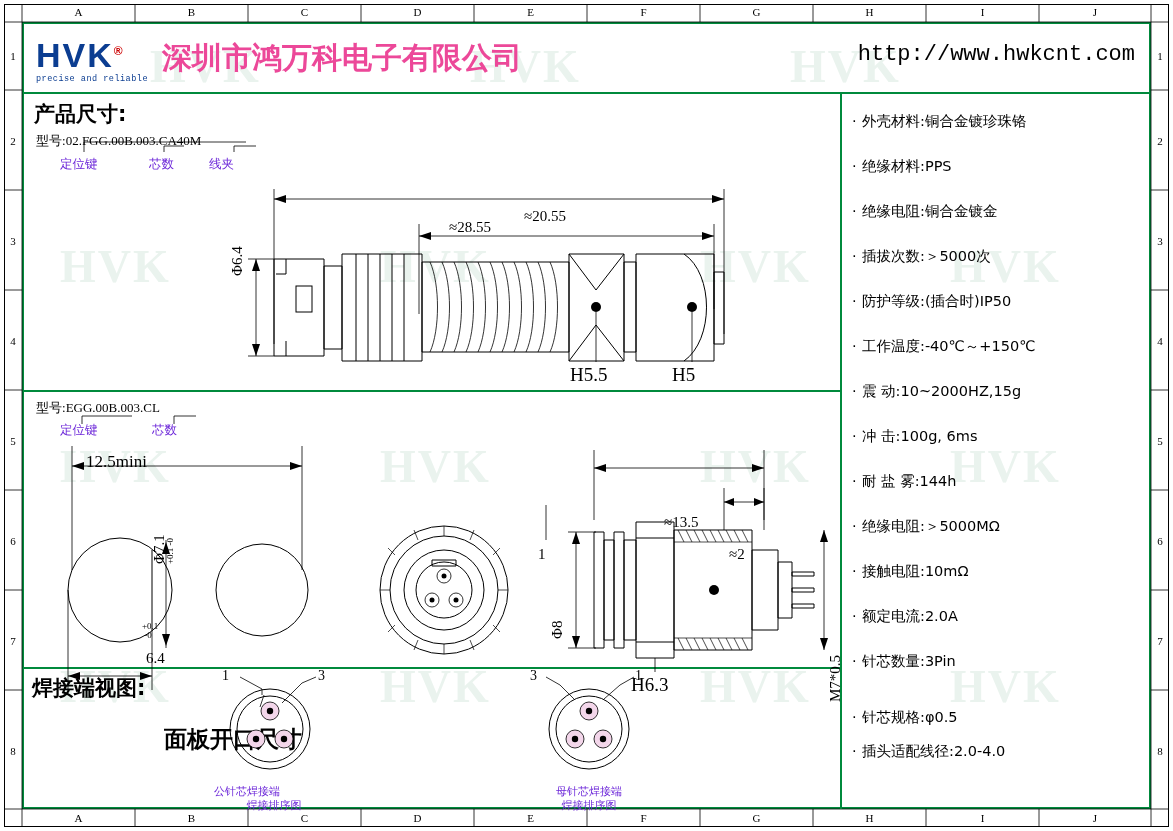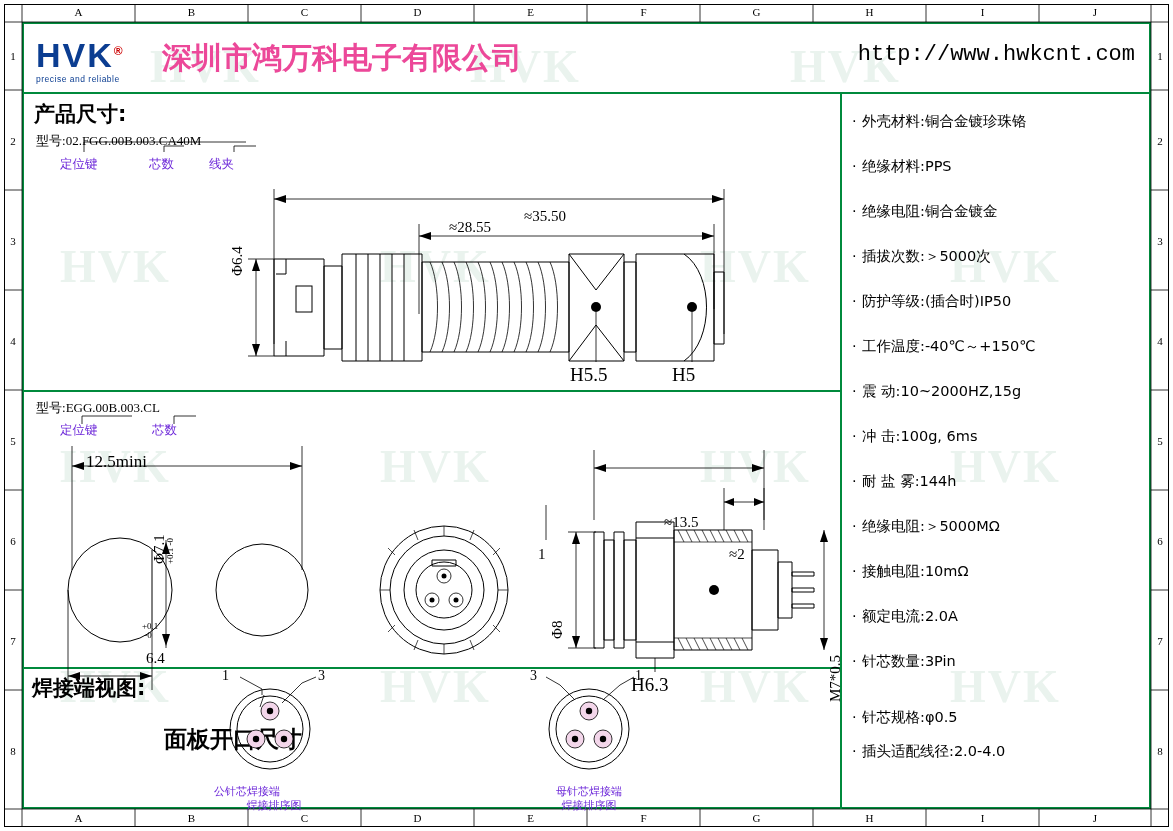--- a/index.html
+++ b/index.html
@@ -14,21 +14,21 @@
   .zone-label{position:absolute;font-size:11px;color:#000;font-family:"Liberation Serif",serif;text-align:center;}
 
   
   .wm{position:absolute;font-family:"Liberation Serif",serif;font-weight:bold;color:#eaf3ee;font-size:46px;letter-spacing:2px;transform:rotate(0deg);user-select:none;}
 
   
   #header{position:absolute;left:24px;top:24px;width:1125px;height:70px;box-sizing:border-box;border-bottom:2px solid #008a3c;}
   #logo{position:absolute;left:12px;top:10px;width:120px;}
   #logo .hvk{font-family:"Liberation Sans",sans-serif;font-weight:bold;font-size:34px;color:#0b3d91;letter-spacing:2px;line-height:34px;}
   #logo .reg{font-size:12px;color:#cc0000;vertical-align:super;}
-  #logo .tag{font-family:Liberation Sans, sans-serif;font-size:8.5px;color:#0b3d91;letter-spacing:0.5px;margin-top:2px;}
+  #logo .tag{font-family:Liberation Mono, monospace;font-size:8.5px;color:#0b3d91;letter-spacing:0.5px;margin-top:2px;}
   #cn-name{position:absolute;left:138px;top:14px;font-family:"DejaVu Sans",sans-serif;font-weight:bold;font-size:30px;color:#ec4899;}
   #website{position:absolute;right:14px;top:18px;font-family:"Liberation Mono",monospace;font-size:22px;color:#000;letter-spacing:0px;}
 
   
   #left{position:absolute;left:24px;top:94px;width:818px;height:715px;box-sizing:border-box;border-right:2px solid #008a3c;}
   #right{position:absolute;left:842px;top:94px;width:307px;height:715px;box-sizing:border-box;}
 
   .hr{position:absolute;left:0;width:818px;height:0;border-top:2px solid #008a3c;}
 
   .sec-title{font-family:"DejaVu Sans",sans-serif;font-weight:bold;font-size:21px;color:#000;}
@@ -250,21 +250,21 @@
         <path d="M690 178 L690 250 L700 250 L700 178 Z"></path>
       </g>
 
       <g class="lt">
         <line x1="572" y1="218" x2="572" y2="268"></line>
         <line x1="668" y1="218" x2="668" y2="268"></line>
       </g>
     </svg>
 
     <div class="dim" style="position:absolute;left:425px;top:77px;margin-top:48px;">≈28.55</div>
-    <div class="dim" style="position:absolute;left:500px;top:114px;">≈35.50</div>
+    <div class="dim" style="position:absolute;left:500px;top:114px;">≈20.55</div>
     <div class="dim" style="position:absolute;left:205px;top:182px;width:20px;transform:rotate(-90deg);transform-origin:left top;white-space:nowrap;">Φ6.4</div>
     <div class="dimbig" style="position:absolute;left:546px;top:270px;">H5.5</div>
     <div class="dimbig" style="position:absolute;left:648px;top:270px;">H5</div>
 
     <div class="mono" style="position:absolute;left:12px;top:305px;"><span>型号:</span><span>EGG.00B.003.CL</span></div>
     <div class="small-cn" style="position:absolute;left:36px;top:328px;">定位键</div>
     <div class="small-cn" style="position:absolute;left:128px;top:328px;">芯数</div>
 
     <svg width="818" height="277" style="top:296px;">
       <g class="lt">

